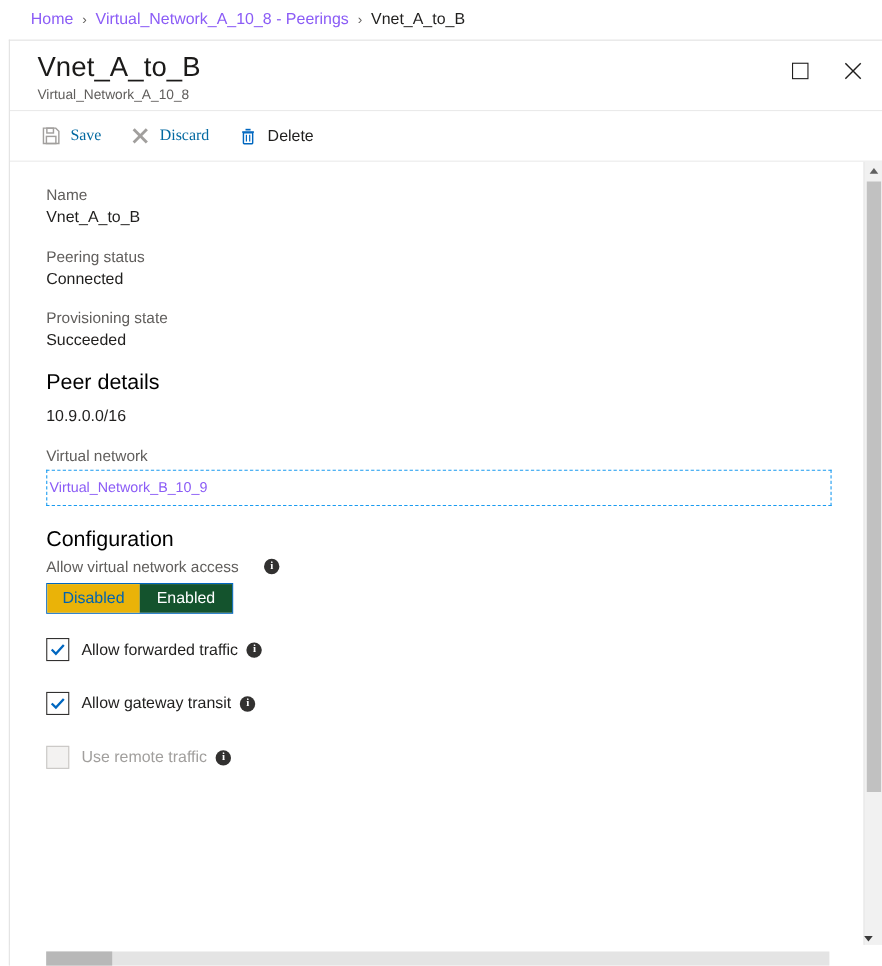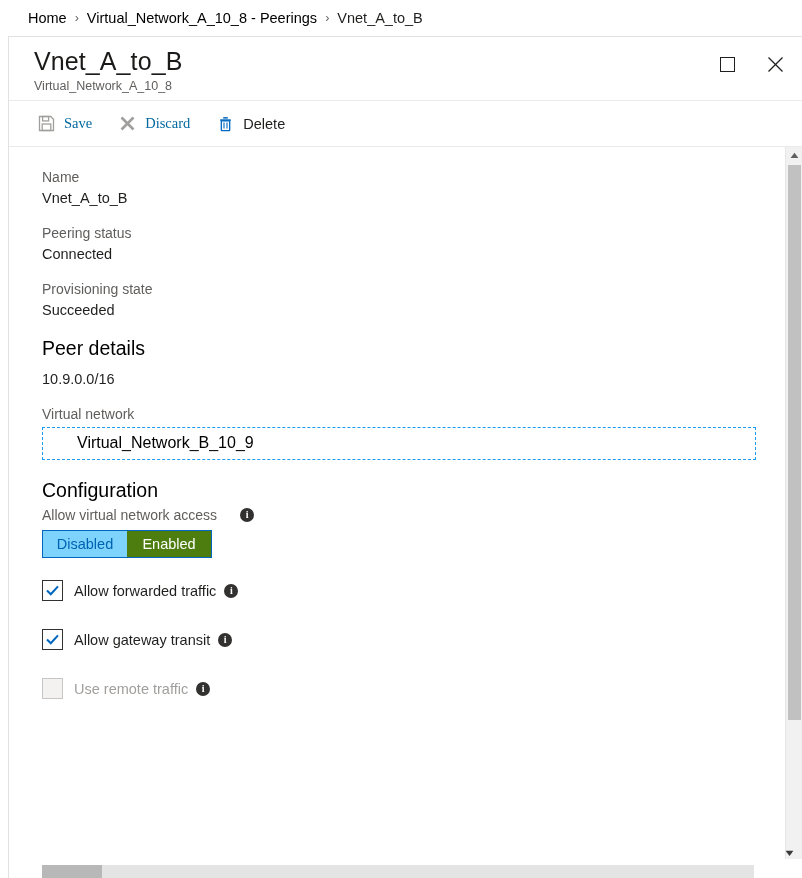--- a/index.html
+++ b/index.html
@@ -16,21 +16,21 @@
   .breadcrumb {
     height: 36px;
     display: flex;
     align-items: center;
     padding-left: 28px;
     background: #ffffff;
     font-size: 14.5px;
     white-space: nowrap;
   }
   .crumb-link {
-    color: #000000;
+    color: #8b5cf6;
     cursor: pointer;
   }
   .crumb-current {
     color: #201f1e;
   }
   .crumb-sep {
     color: #605e5c;
     margin: 0 8px;
     font-size: 12.5px;
   }
@@ -154,24 +154,23 @@
   }
   .section-title.tight { margin-bottom: 5px; }
 
   .vnet-link-box {
     width: 714px;
     border: 1px dashed #1a9bf0;
     padding: 6px 2px 7px 2px;
     margin-top: 1px;
   }
   .vnet-link {
-    font-size: 16px;
-    color: #000000;
-    cursor: pointer;
-    margin-left: 32px;
+    font-size: 13px;
+    color: #8b5cf6;
+    cursor: pointer;
   }
 
   .inline-label {
     display: flex;
     align-items: center;
     gap: 23px;
     font-size: 14px;
     color: #605e5c;
     margin-bottom: 7px;
   }
@@ -201,25 +200,25 @@
     margin-bottom: 22px;
   }
   .toggle-opt {
     min-width: 84px;
     padding: 0 13px;
     display: flex;
     align-items: center;
     justify-content: center;
     font-size: 14.5px;
     cursor: pointer;
-    background: #7dd3fc;
+    background: #eab308;
     color: #0063b1;
   }
   .toggle-opt.selected {
-    background: #4d7c0f;
+    background: #14532d;
     color: #ffffff;
   }
 
   
   .checkrow {
     display: flex;
     align-items: center;
     gap: 11px;
     margin-bottom: 28px;
   }

